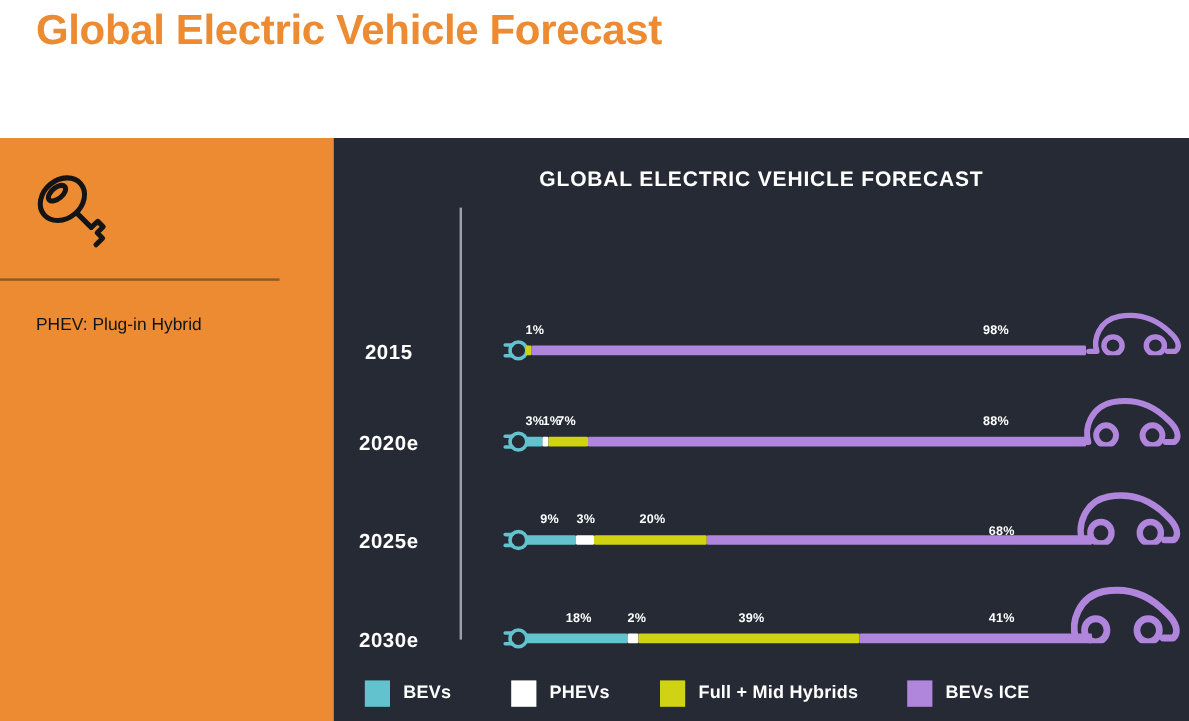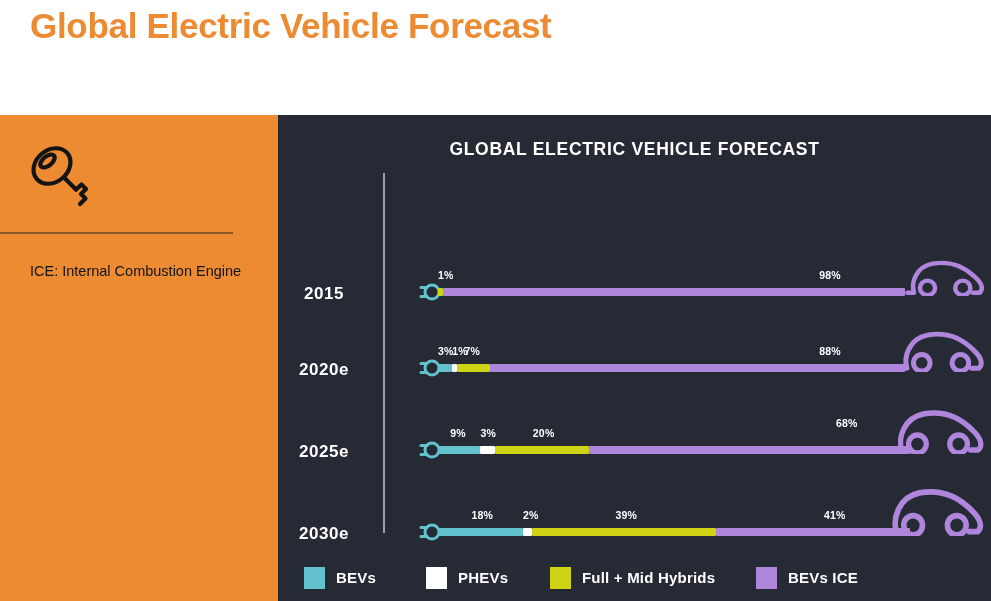--- a/index.html
+++ b/index.html
@@ -199,21 +199,21 @@
         <g fill="none" stroke="#141414" stroke-width="4.2" stroke-linecap="round" stroke-linejoin="round">
           <ellipse cx="26" cy="26" rx="20" ry="16" transform="rotate(-40 26 26)"></ellipse>
           <ellipse cx="21.5" cy="21" rx="8.5" ry="4.6" transform="rotate(-40 21.5 21)"></ellipse>
           <path d="M38.5 38 L50 49.5"></path>
           <path d="M50 49.5 L55.5 44.5 L60 49 L55 54 L59.5 58.5 L54 64"></path>
         </g>
       </svg>
     </div>
     <div class="side-divider"></div>
     <div class="side-notes">
-      <div class="note">ICE: Internal Combustion Engine</div>
+      <div class="note">PHEV: Plug-in Hybrid</div>
     </div>
   </div>
 
   <div class="chart-panel">
     <div class="chart-title">GLOBAL ELECTRIC VEHICLE FORECAST</div>
     <div class="axis-line"></div>
     <div class="rows" id="rows">
         <div class="row" style="top: 131px;">
           <div class="row-year" style="top: 38px;">2015</div>
           <div class="track">
@@ -277,21 +277,21 @@
                 </g>
                 <circle cx="14" cy="12" r="2.6" fill="#252A35"></circle>
               </svg></div>
             <div class="seg" style="left: 20px; top: 42px; width: 42.48px; background: rgb(98, 195, 206);"></div>
             <div class="seg-label" style="left: 32.24px; top: 23px;">9%</div>
             <div class="seg" style="left: 62.48px; top: 42px; width: 14.16px; background: rgb(255, 255, 255);"></div>
             <div class="seg-label" style="left: 62.48px; top: 23px;">3%</div>
             <div class="seg" style="left: 76.64px; top: 42px; width: 94.4px; background: rgb(208, 211, 19);"></div>
             <div class="seg-label" style="left: 114.84px; top: 23px;">20%</div>
             <div class="seg" style="left: 171.04px; top: 42px; width: 320.96px; background: rgb(176, 133, 220);"></div>
-            <div class="seg-label" style="left: 406px; top: 13px; margin-left: 12px;">68%</div>
+            <div class="seg-label" style="left: 406px; top: 33px;">68%</div>
             <div class="car" style="left: 472px; top: -2px; width: 98px; height: 52px;"><svg viewBox="0 0 100 52" width="98" height="52" preserveAspectRatio="none">
                 <g fill="none" stroke="#B085DC" stroke-width="5.4" stroke-linecap="round" stroke-linejoin="round">
                   <path d="M4 48 L12 48 C8 36 14 16 34 12 C56 8 72 16 84 28 C93 36 95 44 90 48 L82 48"></path>
                   <circle cx="28" cy="42" r="9"></circle>
                   <circle cx="70" cy="42" r="9"></circle>
                 </g>
               </svg></div>
           </div>
         </div>
         <div class="row" style="top: 371px;">

